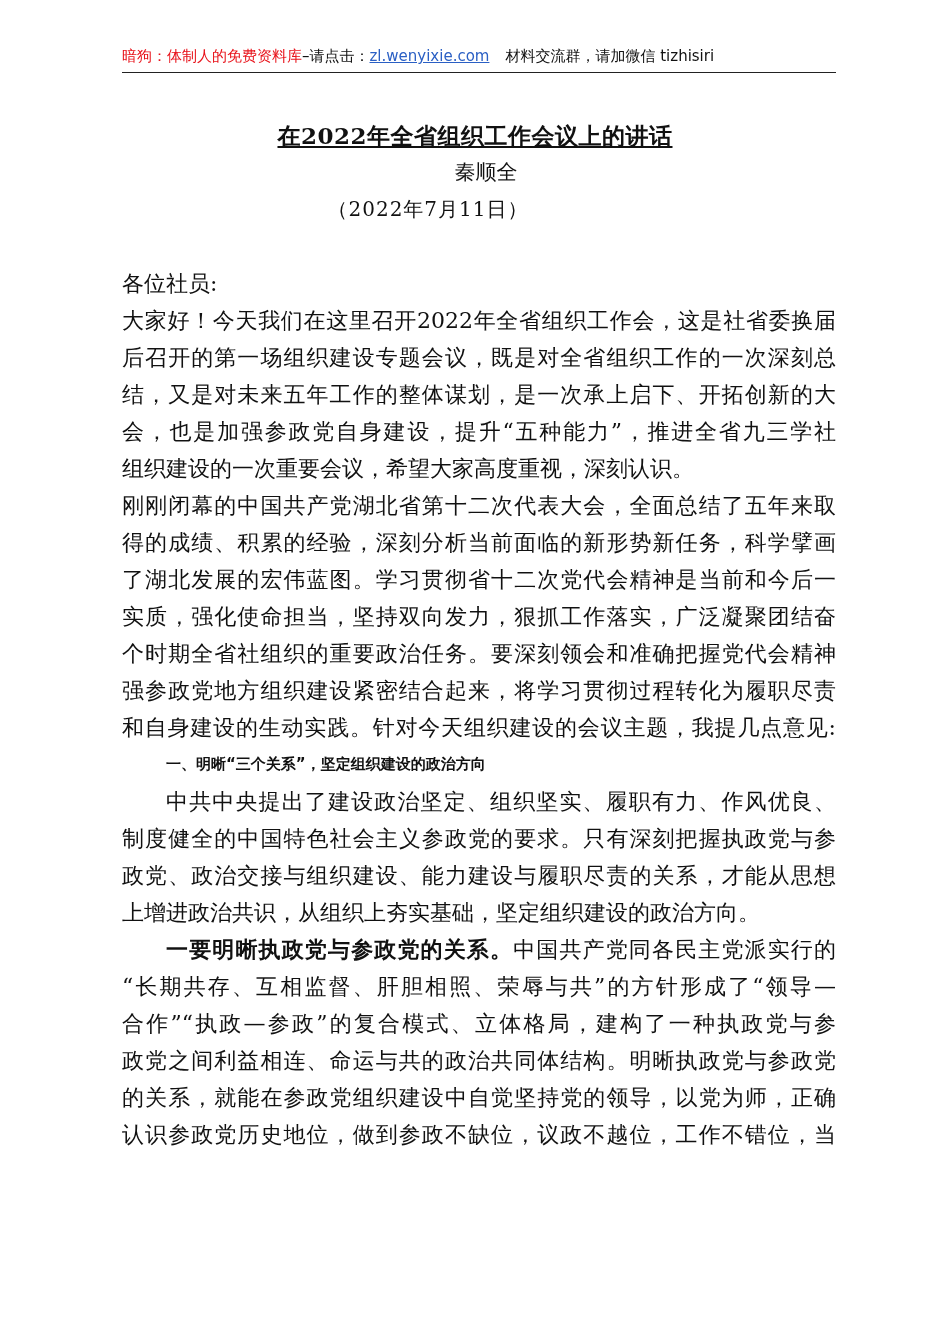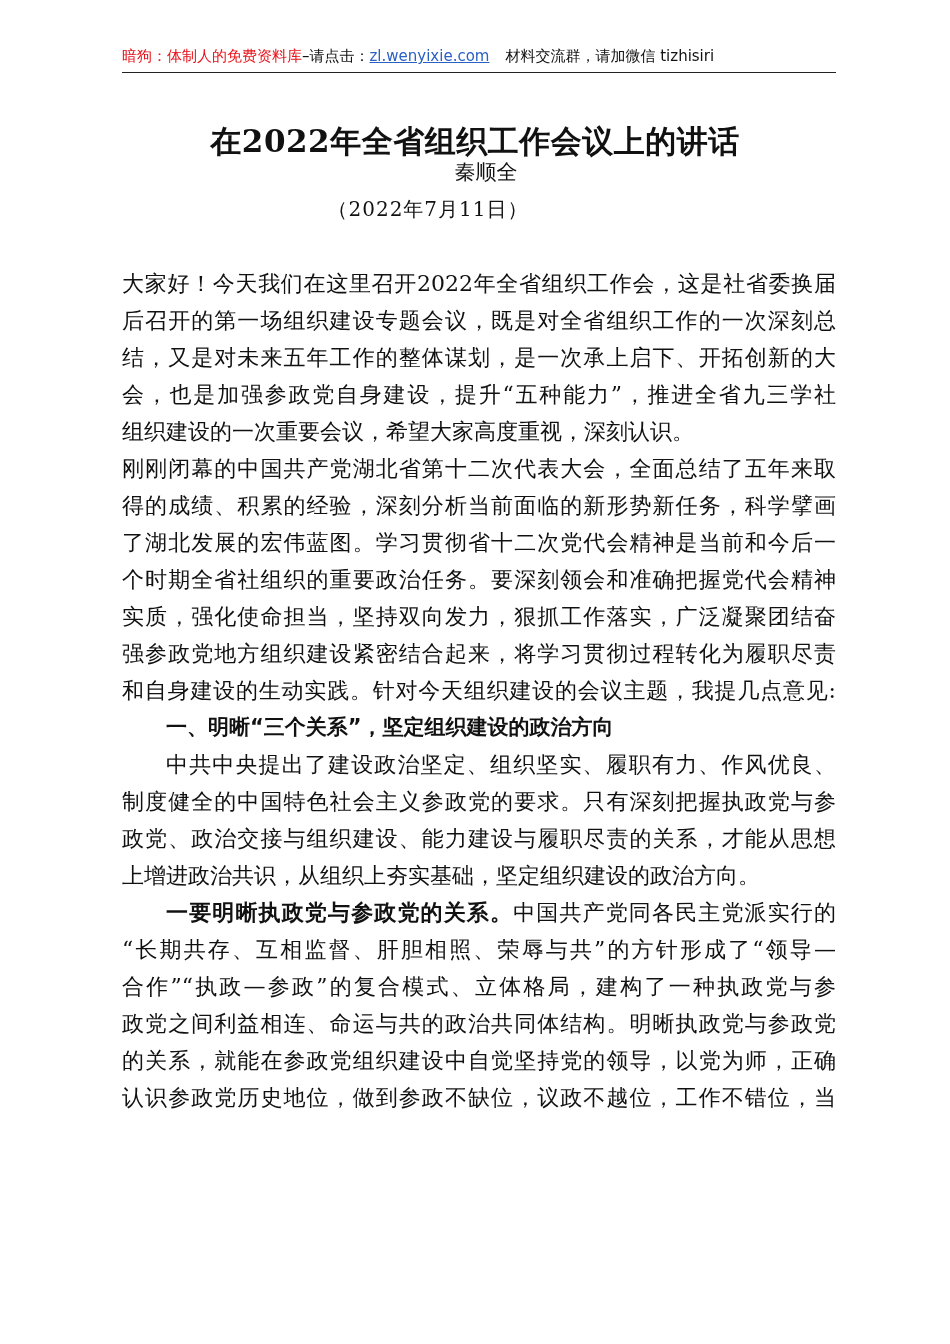--- a/index.html
+++ b/index.html
@@ -6,56 +6,57 @@
     body { width: 950px; height: 1344px; position: relative; overflow: hidden;
            font-family: "DejaVu Serif", "Liberation Serif", serif; color: #111; }
     .header { position: absolute; left: 122px; top: 44px; width: 714px; height: 28px;
               border-bottom: 1.5px solid #222; font-family: "DejaVu Sans", "Liberation Sans", sans-serif;
               font-size: 15px; text-align: left; white-space: nowrap; line-height: 24px; }
     .header .red { color: #e8121a; }
     .header .dark { color: #111; }
     .header a { color: #2a5fc4; text-decoration: underline; }
     .header .gap { display: inline-block; width: 16px; }
     .title { position: absolute; top: 121px; left: 0; width: 950px; text-align: center;
-             font-size: 31px; font-weight: bold; letter-spacing: 0.5px; }
+             font-size: 23px; font-weight: bold; letter-spacing: 0.5px; text-decoration: underline; }
     .author { position: absolute; top: 158px; left: 11px; width: 950px; text-align: center;
               font-size: 21px; }
     .date { position: absolute; top: 196px; left: 0; width: 856px; text-align: center;
             font-size: 20px; letter-spacing: 1px; }
     .body { position: absolute; left: 122px; top: 265px; width: 714px; }
     .line { height: 37px; line-height: 37px; font-size: 22px; white-space: nowrap;
             text-align: justify; text-align-last: justify; overflow: hidden; }
     .line.last { text-align-last: left; }
     .line.indent { padding-left: 44px; }
     .line.heading { font-family: "DejaVu Sans", "Liberation Sans", sans-serif; font-weight: bold;
-                    font-size: 21px; padding-left: 44px; text-align-last: left; }
+                    font-size: 15px; padding-left: 44px; text-align-last: left; }
     .bold { font-weight: bold; font-family: "DejaVu Sans", "Liberation Sans", sans-serif; }
   </style>
 </head>
 <body>
 
 <div class="header">
   <span class="red">暗狗：体制人的免费资料库</span><span class="dark">–请点击：</span><a>zl.wenyixie.com</a><span class="gap"></span><span class="dark">材料交流群，请加微信 tizhisiri</span>
 </div>
 
 <div class="title">在2022年全省组织工作会议上的讲话</div>
 <div class="author">秦顺全</div>
 <div class="date">（2022年7月11日）</div>
 
 <div class="body">
+  <div class="line last">各位社员:</div>
   <div class="line">大家好！今天我们在这里召开2022年全省组织工作会，这是社省委换届</div>
   <div class="line">后召开的第一场组织建设专题会议，既是对全省组织工作的一次深刻总</div>
   <div class="line">结，又是对未来五年工作的整体谋划，是一次承上启下、开拓创新的大</div>
   <div class="line">会，也是加强参政党自身建设，提升“五种能力”，推进全省九三学社</div>
   <div class="line last">组织建设的一次重要会议，希望大家高度重视，深刻认识。</div>
   <div class="line">刚刚闭幕的中国共产党湖北省第十二次代表大会，全面总结了五年来取</div>
   <div class="line">得的成绩、积累的经验，深刻分析当前面临的新形势新任务，科学擘画</div>
   <div class="line">了湖北发展的宏伟蓝图。学习贯彻省十二次党代会精神是当前和今后一</div>
+  <div class="line">实质，强化使命担当，坚持双向发力，狠抓工作落实，广泛凝聚团结奋</div>
   <div class="line">个时期全省社组织的重要政治任务。要深刻领会和准确把握党代会精神</div>
-  <div class="line">实质，强化使命担当，坚持双向发力，狠抓工作落实，广泛凝聚团结奋</div>
   <div class="line">强参政党地方组织建设紧密结合起来，将学习贯彻过程转化为履职尽责</div>
   <div class="line">和自身建设的生动实践。针对今天组织建设的会议主题，我提几点意见:</div>
 
   <div class="line heading">一、明晰“三个关系”，坚定组织建设的政治方向</div>
 
   <div class="line indent">中共中央提出了建设政治坚定、组织坚实、履职有力、作风优良、</div>
   <div class="line">制度健全的中国特色社会主义参政党的要求。只有深刻把握执政党与参</div>
   <div class="line">政党、政治交接与组织建设、能力建设与履职尽责的关系，才能从思想</div>
   <div class="line last">上增进政治共识，从组织上夯实基础，坚定组织建设的政治方向。</div>
 

